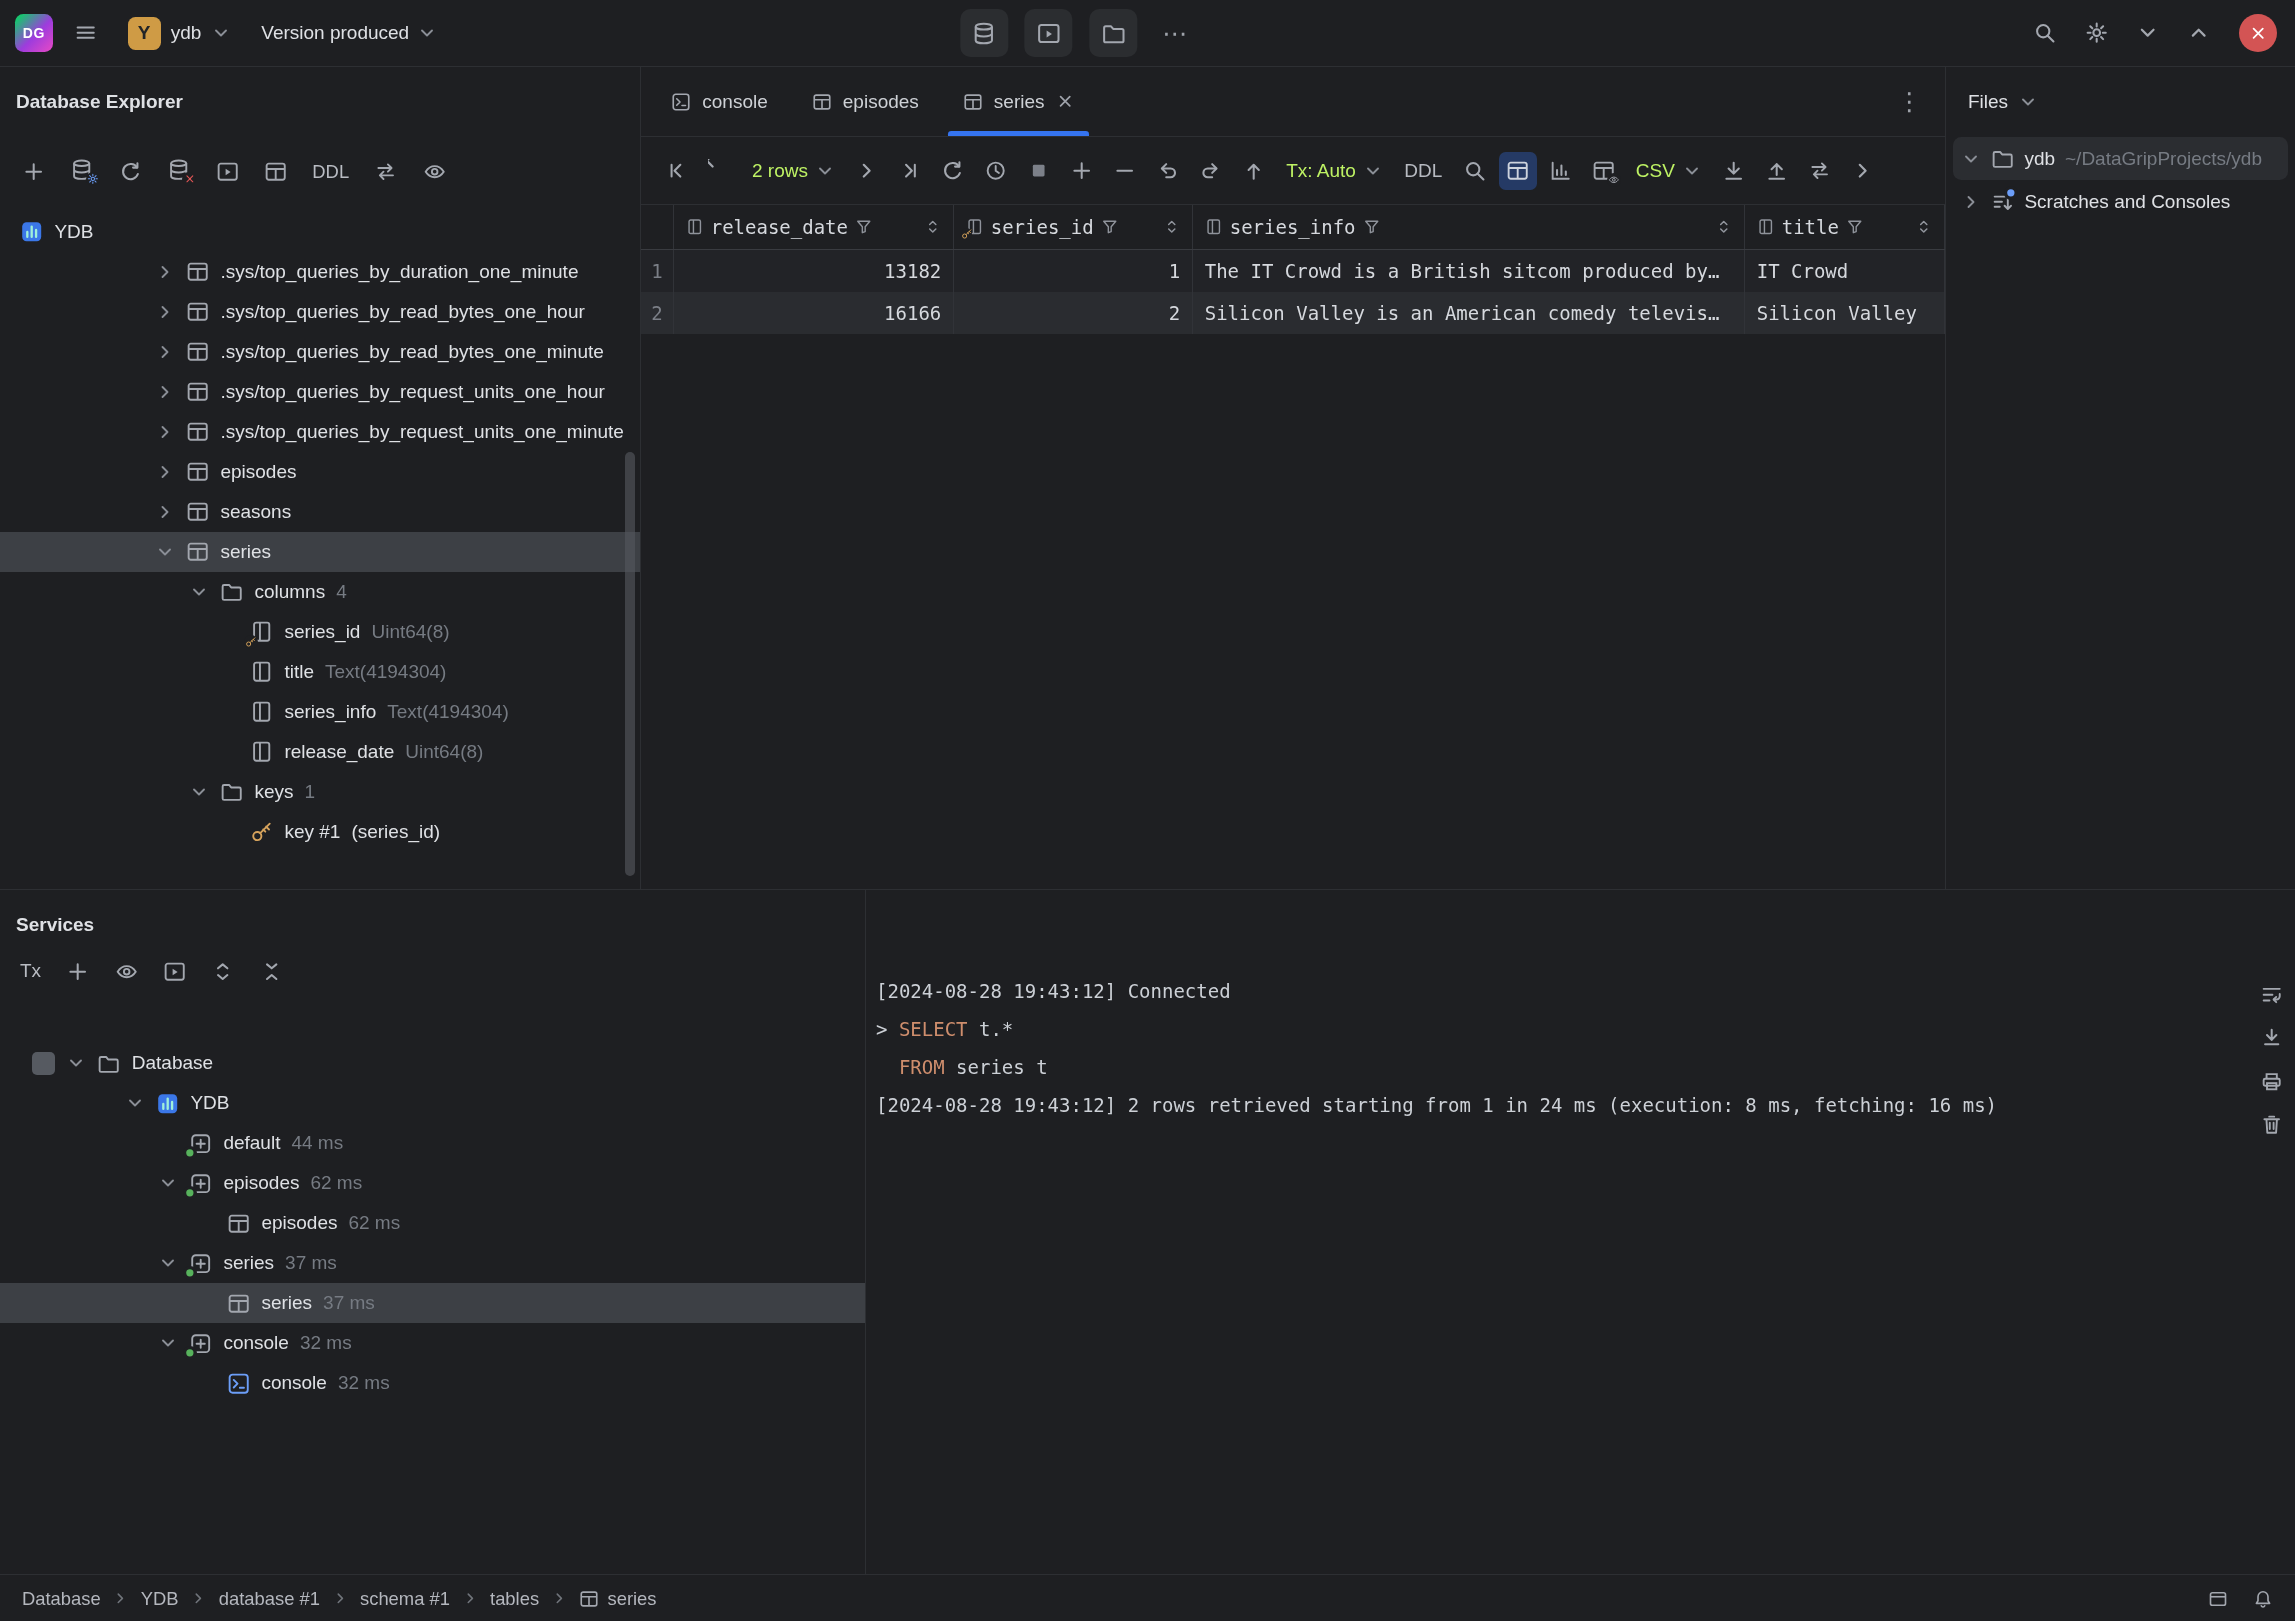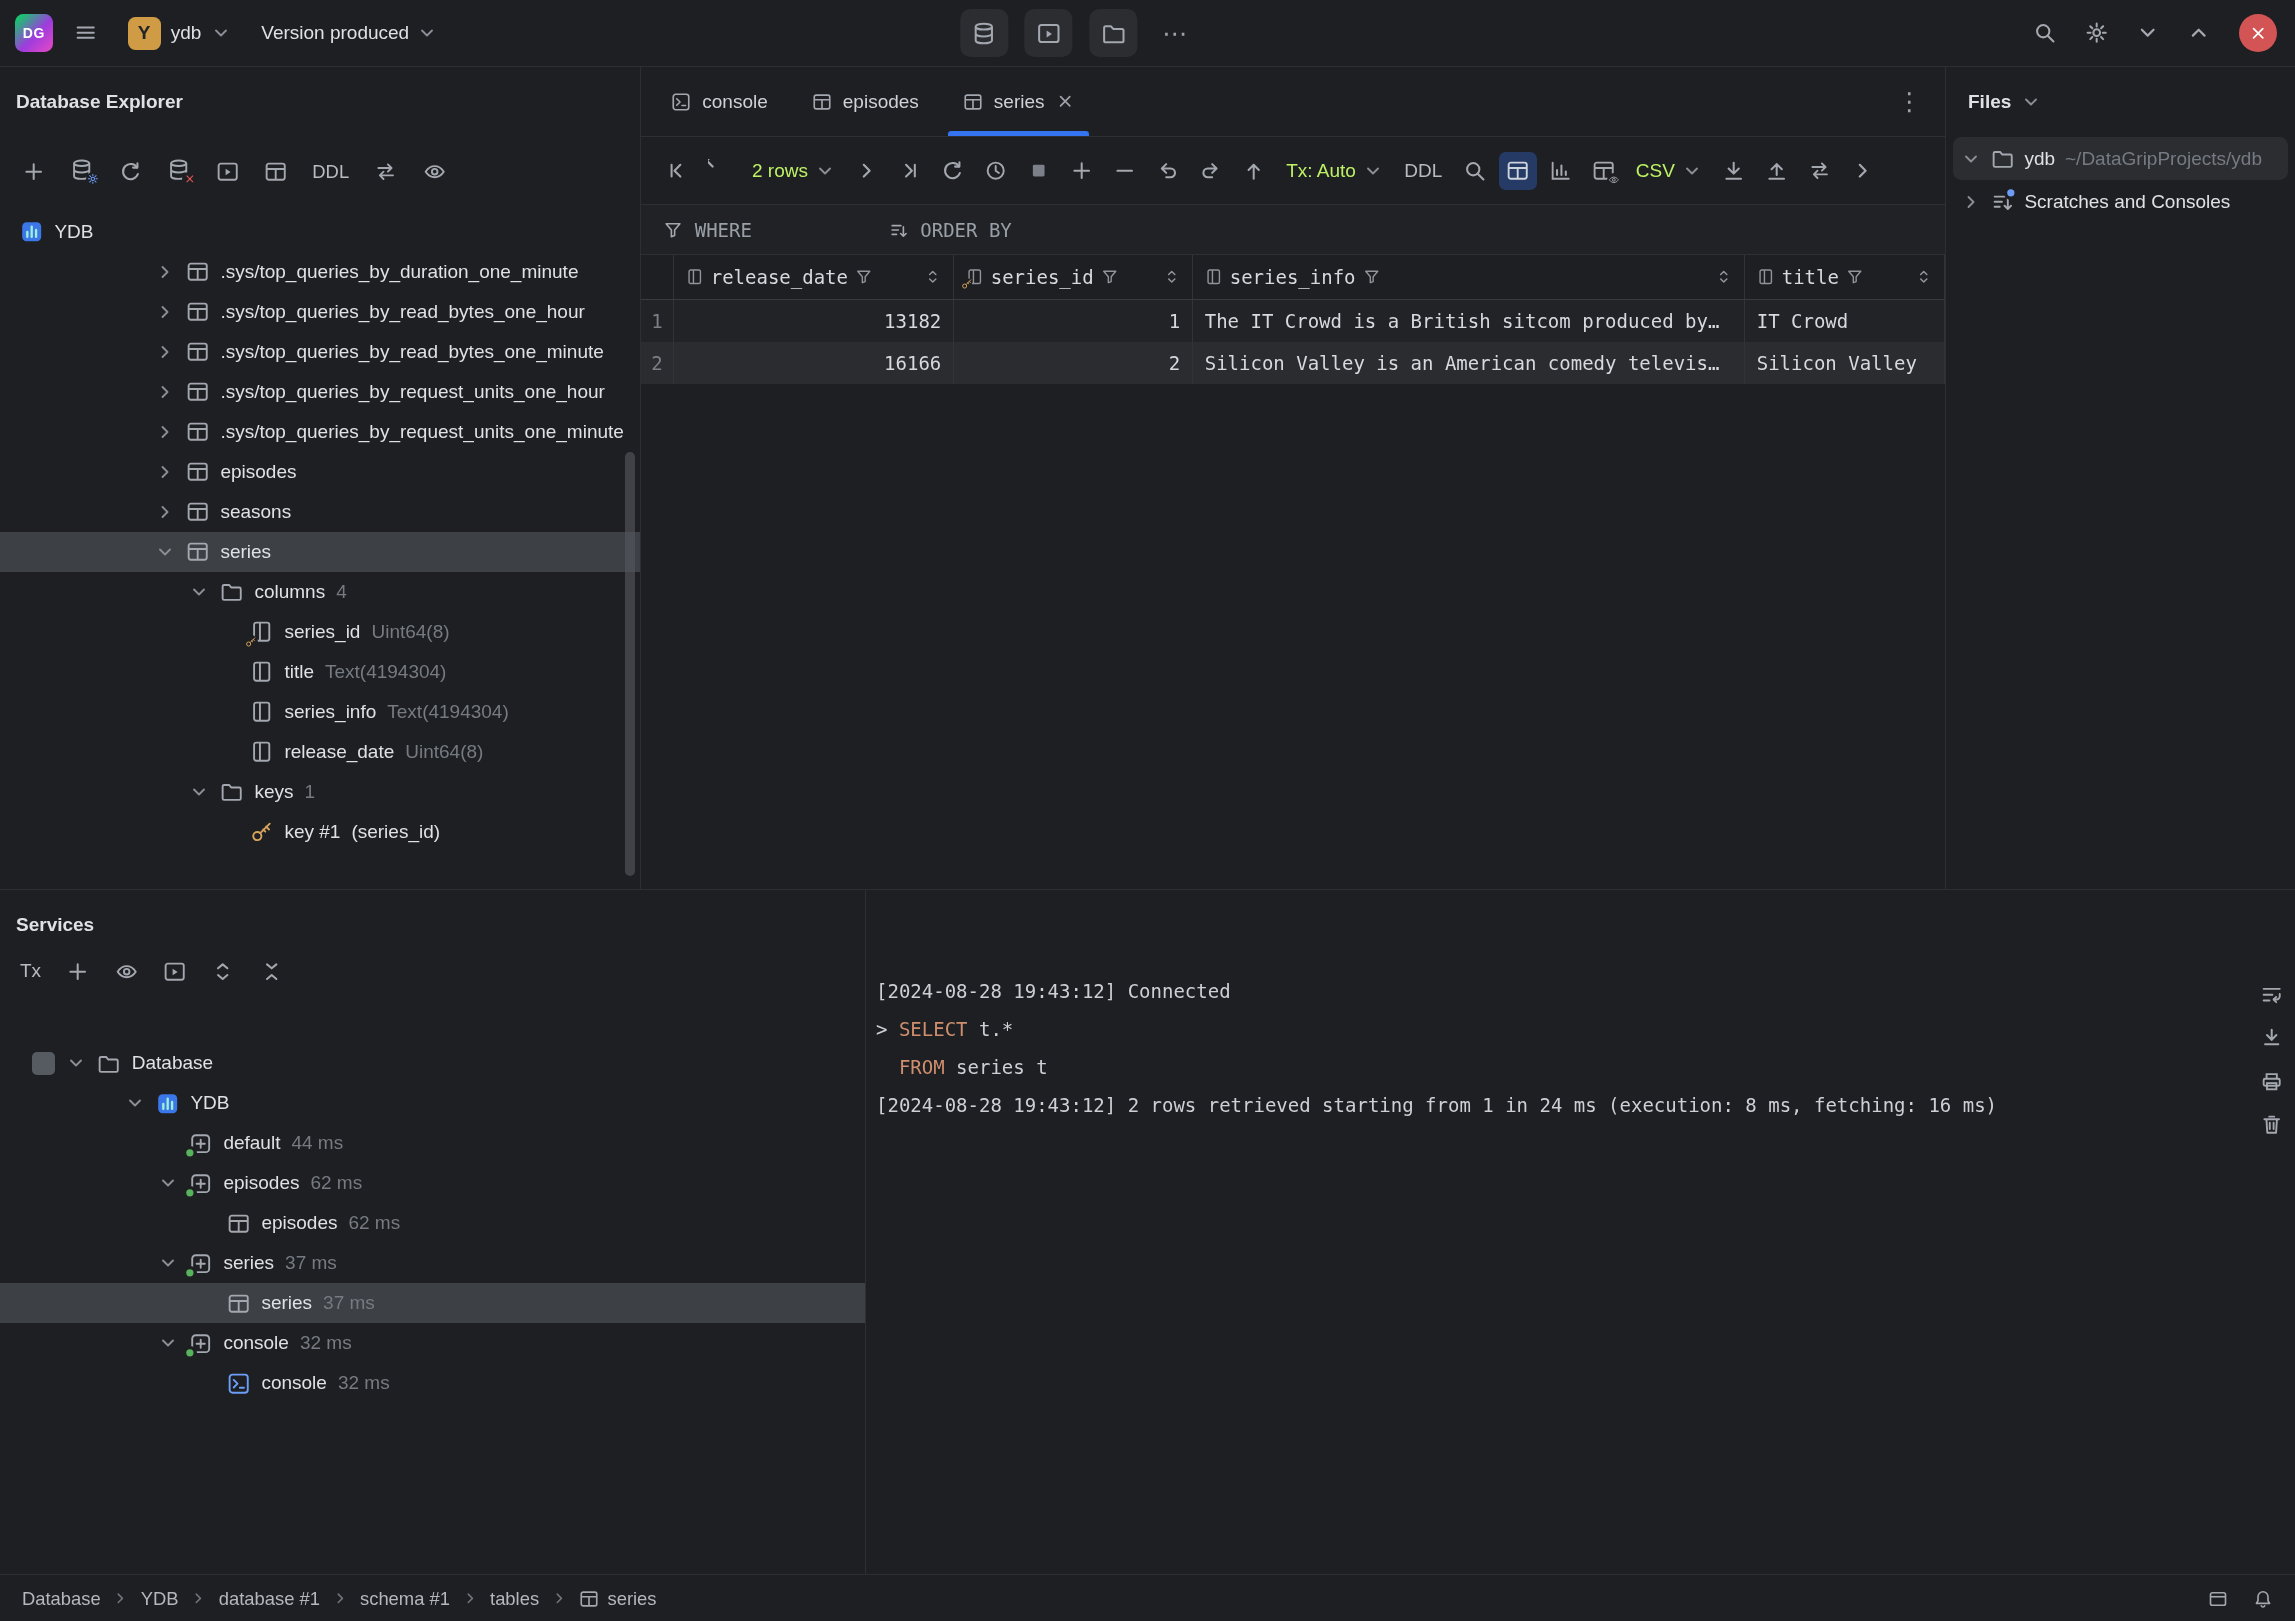--- a/index.html
+++ b/index.html
@@ -82,21 +82,21 @@
 .grow{display:grid;grid-template-columns:33px 280px 239px 552px 1fr}
 .gcell{display:flex;align-items:center;padding:0 11.7px;border-right:0.8px solid #313338;overflow:hidden;white-space:nowrap}
 .gh{height:45px;border-bottom:0.8px solid var(--line2)}
 .gh .gcell{gap:7.5px}
 .r1{height:42px;background:#222327}
 .r2{height:42px;background:#2a2c30}
 .numcell{justify-content:flex-end}
 .rownum{color:#7b7f87;justify-content:center;padding:0 5px}
 
 
-.files-header{height:70px;display:flex;align-items:center;gap:10px;padding:0 22px;font-weight:bold}
+.files-header{height:70px;display:flex;align-items:center;gap:10px;padding:0 22px;font-weight:normal}
 .frow{display:flex;align-items:center;height:43px;gap:10px;padding:0 8.3px;white-space:nowrap;overflow:hidden}
 .frow.selrow{background:#2b2d31;border-radius:8.3px;margin:0 6.7px}
 .fpath{color:var(--mut)}
 
 
 .services .panel-title{height:70px}
 .stoolbar{height:70px;display:flex;align-items:flex-start;gap:25px;padding:0 20px;color:var(--ic)}
 .tx-lbl{color:#b9bcc3}
 .checkbox{width:23.4px;height:23.4px;border-radius:5px;background:#565a61;flex:none}
 .s-db-row{padding-left:32px}
@@ -707,32 +707,20 @@
             <use href="#s-compare"></use>
           </svg>
         </div>
       <div class="tool-ic">
           <svg class="ic" viewBox="0 0 28 28" width="23.4" height="23.4">
             <use href="#s-chev-r"></use>
           </svg>
         </div>
     </div>
 
-    <div class="filterbar">
-      <svg class="ic-sm" viewBox="0 0 24 24" width="20" height="20">
-          <use href="#s-funnel"></use>
-        </svg>
-      <span>WHERE</span>
-      <span class="ob-group">
-        <svg class="ic-sm" viewBox="0 0 24 24" width="20" height="20">
-            <use href="#s-sortlines"></use>
-          </svg>
-        <span>ORDER BY</span>
-      </span>
-    </div>
 
     <div class="grid">
       <div class="grow gh">
         <div class="gcell rownum"></div>
         <div class="gcell">
           <svg class="ic-xs" viewBox="0 0 21 21" width="17.5" height="17.5">
               <use href="#s-column"></use>
             </svg>
           <span>release_date</span>
           <svg class="ic-xs" viewBox="0 0 21 21" width="17.5" height="17.5">

